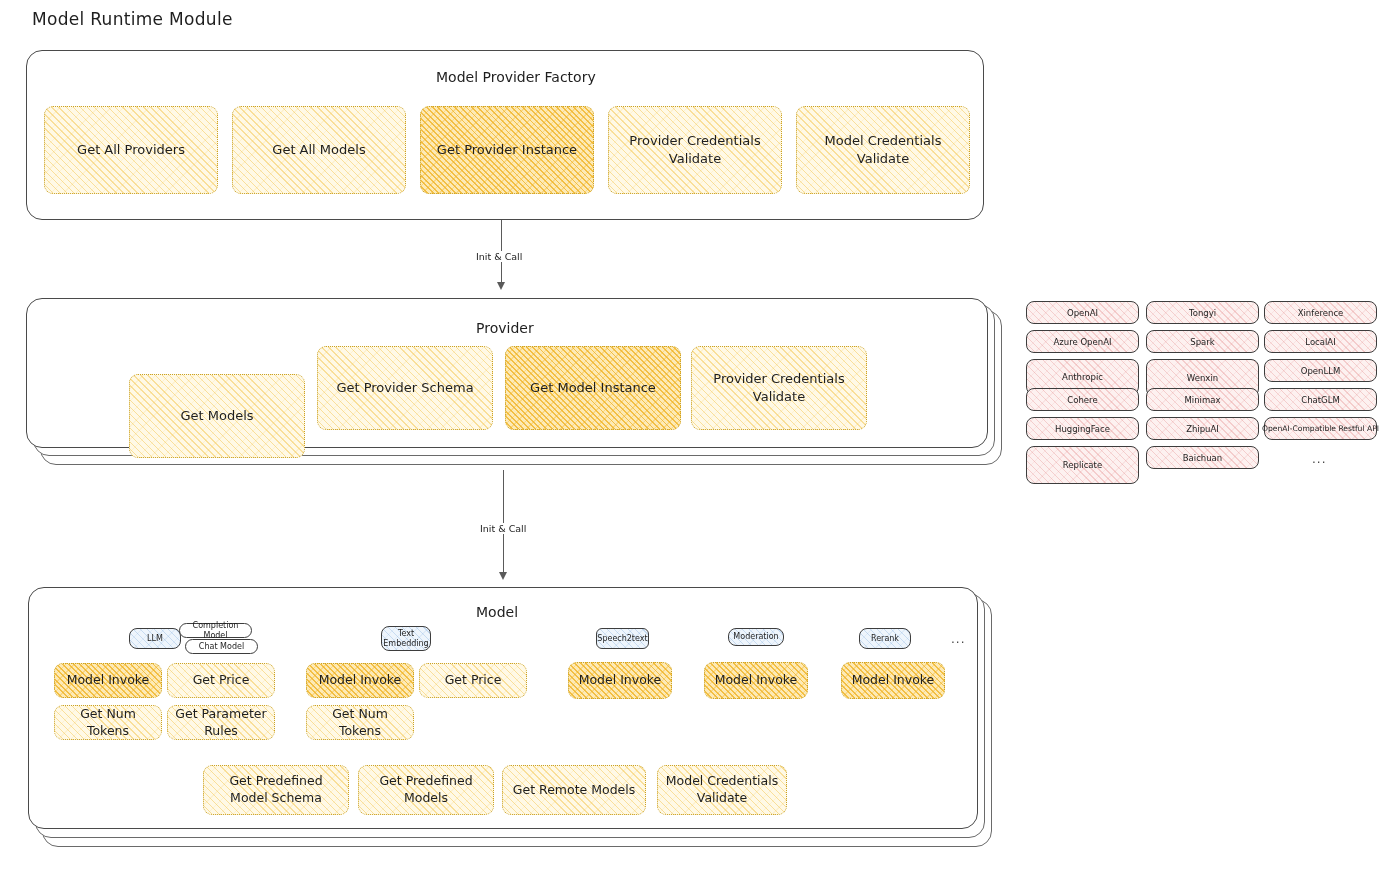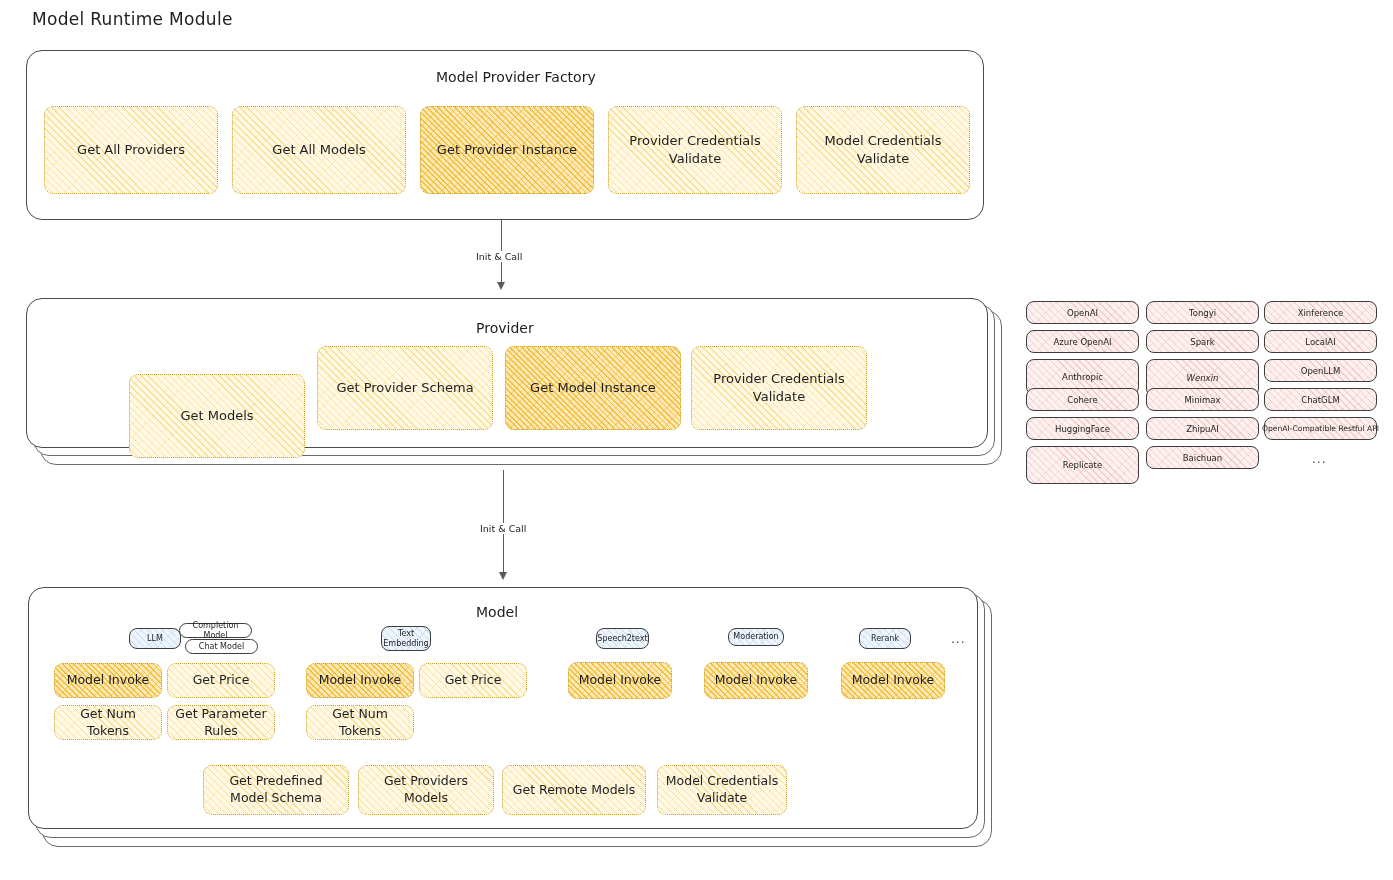--- a/index.html
+++ b/index.html
@@ -183,21 +183,21 @@
 
 <div class="chip hatch-pink" style="left:1026px; top:301px; width:113px; height:23px;">OpenAI</div>
 <div class="chip hatch-pink" style="left:1026px; top:330px; width:113px; height:23px;">Azure OpenAI</div>
 <div class="chip hatch-pink" style="left:1026px; top:359px; width:113px; height:36px;">Anthropic</div>
 <div class="chip hatch-pink" style="left:1026px; top:388px; width:113px; height:23px;">Cohere</div>
 <div class="chip hatch-pink" style="left:1026px; top:417px; width:113px; height:23px;">HuggingFace</div>
 <div class="chip hatch-pink" style="left:1026px; top:446px; width:113px; height:38px;">Replicate</div>
 
 <div class="chip hatch-pink" style="left:1146px; top:301px; width:113px; height:23px;">Tongyi</div>
 <div class="chip hatch-pink" style="left:1146px; top:330px; width:113px; height:23px;">Spark</div>
-<div class="chip hatch-pink" style="left:1146px; top:359px; width:113px; height:38px;font-style:italic;">Wenxin</div>
+<div class="chip hatch-pink" style="left:1146px; top:359px; width:113px; height:38px;">Wenxin</div>
 <div class="chip hatch-pink" style="left:1146px; top:388px; width:113px; height:23px;">Minimax</div>
 <div class="chip hatch-pink" style="left:1146px; top:417px; width:113px; height:23px;">ZhipuAI</div>
 <div class="chip hatch-pink" style="left:1146px; top:446px; width:113px; height:23px;">Baichuan</div>
 
 <div class="chip hatch-pink" style="left:1264px; top:301px; width:113px; height:23px;">Xinference</div>
 <div class="chip hatch-pink" style="left:1264px; top:330px; width:113px; height:23px;">LocalAI</div>
 <div class="chip hatch-pink" style="left:1264px; top:359px; width:113px; height:23px;">OpenLLM</div>
 <div class="chip hatch-pink" style="left:1264px; top:388px; width:113px; height:23px;">ChatGLM</div>
 <div class="chip hatch-pink tiny" style="left:1264px; top:417px; width:113px; height:23px;">OpenAI-Compatible Restful API</div>
 <div class="ellipsis" style="left:1312px; top:452px;">...</div>
@@ -220,27 +220,27 @@
 <div class="fnbox hatch-yellow-light small" style="left:54px; top:705px; width:108px; height:35px;">Get Num Tokens</div>
 <div class="fnbox hatch-yellow-light small" style="left:167px; top:705px; width:108px; height:35px;">Get Parameter Rules</div>
 
 <div class="tag hatch-blue" style="left:381px; top:626px; width:50px; height:25px;">Text
 Embedding</div>
 
 <div class="fnbox hatch-yellow-dark small" style="left:306px; top:663px; width:108px; height:35px;">Model Invoke</div>
 <div class="fnbox hatch-yellow-light small" style="left:419px; top:663px; width:108px; height:35px;">Get Price</div>
 <div class="fnbox hatch-yellow-light small" style="left:306px; top:705px; width:108px; height:35px;">Get Num Tokens</div>
 
-<div class="tag hatch-blue" style="left:596px; top:628px; width:53px; height:21px;">Speech2text</div>
+<div class="tag hatch-blue" style="left:596px; top:628px; width:53px; height:21px;border-radius:6px;">Speech2text</div>
 <div class="fnbox hatch-yellow-dark small" style="left:568px; top:662px; width:104px; height:37px;">Model Invoke</div>
 
 <div class="tag hatch-blue" style="left:728px; top:628px; width:56px; height:18px;">Moderation</div>
 <div class="fnbox hatch-yellow-dark small" style="left:704px; top:662px; width:104px; height:37px;">Model Invoke</div>
 
 <div class="tag hatch-blue" style="left:859px; top:628px; width:52px; height:21px;">Rerank</div>
 <div class="fnbox hatch-yellow-dark small" style="left:841px; top:662px; width:104px; height:37px;">Model Invoke</div>
 
 <div class="ellipsis" style="left:951px; top:632px;">...</div>
 
 <div class="fnbox hatch-yellow-light small" style="left:203px; top:765px; width:146px; height:50px;">Get Predefined Model Schema</div>
-<div class="fnbox hatch-yellow-light small" style="left:358px; top:765px; width:136px; height:50px;">Get Providers Models</div>
+<div class="fnbox hatch-yellow-light small" style="left:358px; top:765px; width:136px; height:50px;">Get Predefined Models</div>
 <div class="fnbox hatch-yellow-light small" style="left:502px; top:765px; width:144px; height:50px;">Get Remote Models</div>
 <div class="fnbox hatch-yellow-light small" style="left:657px; top:765px; width:130px; height:50px;">Model Credentials Validate</div>
 
 </body></html>

